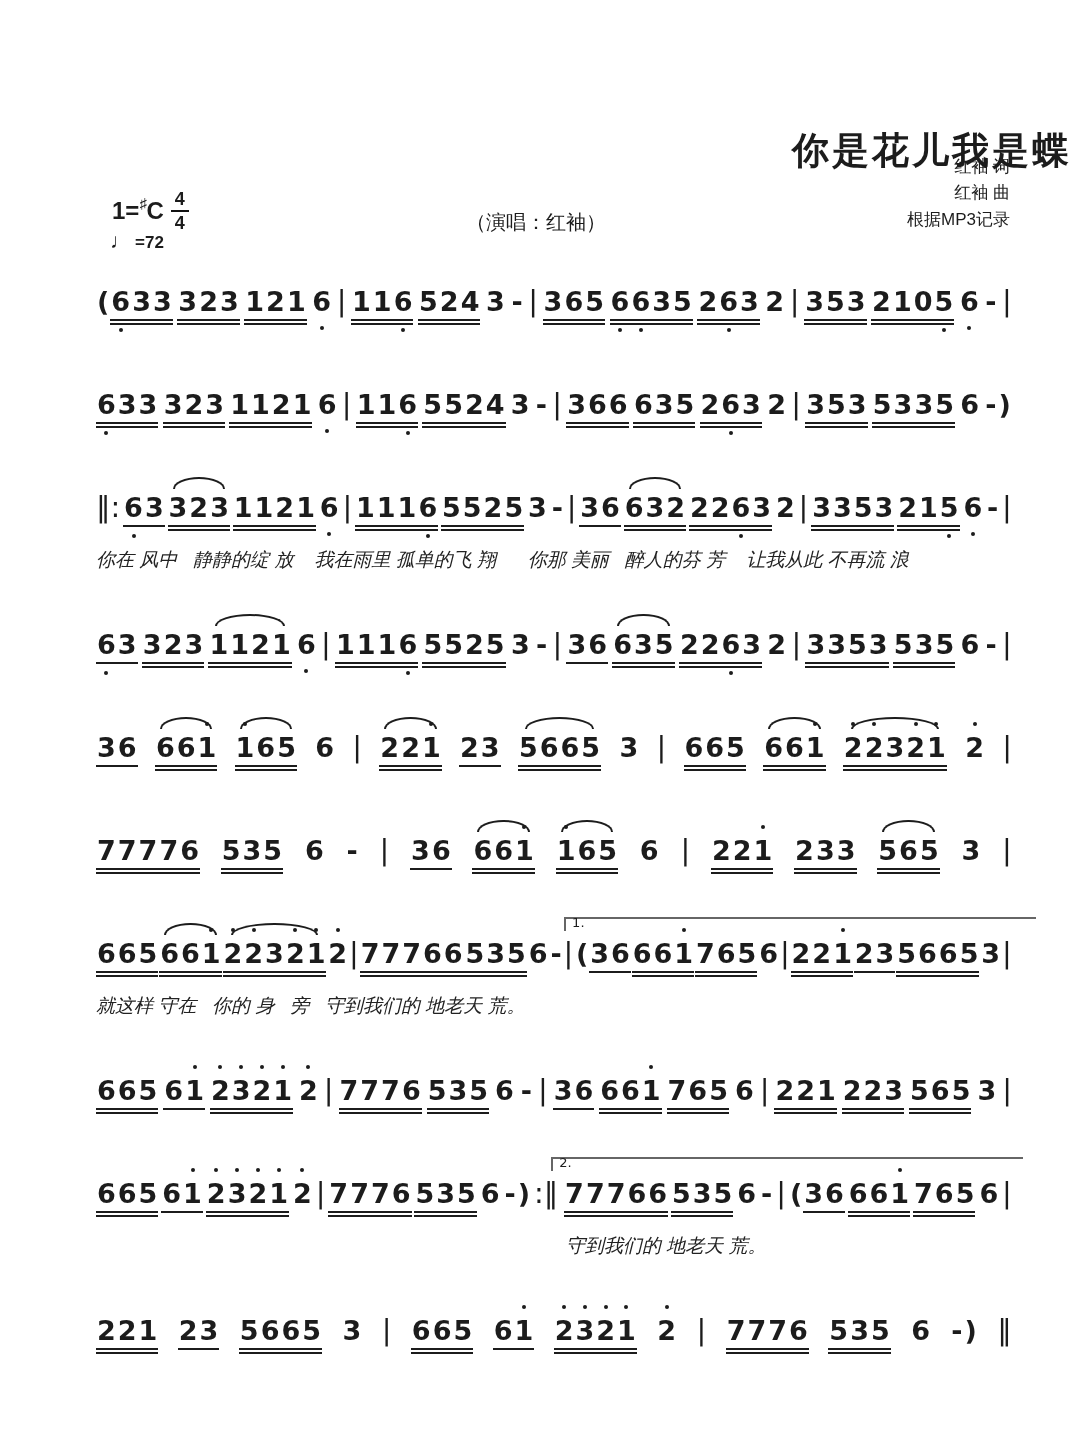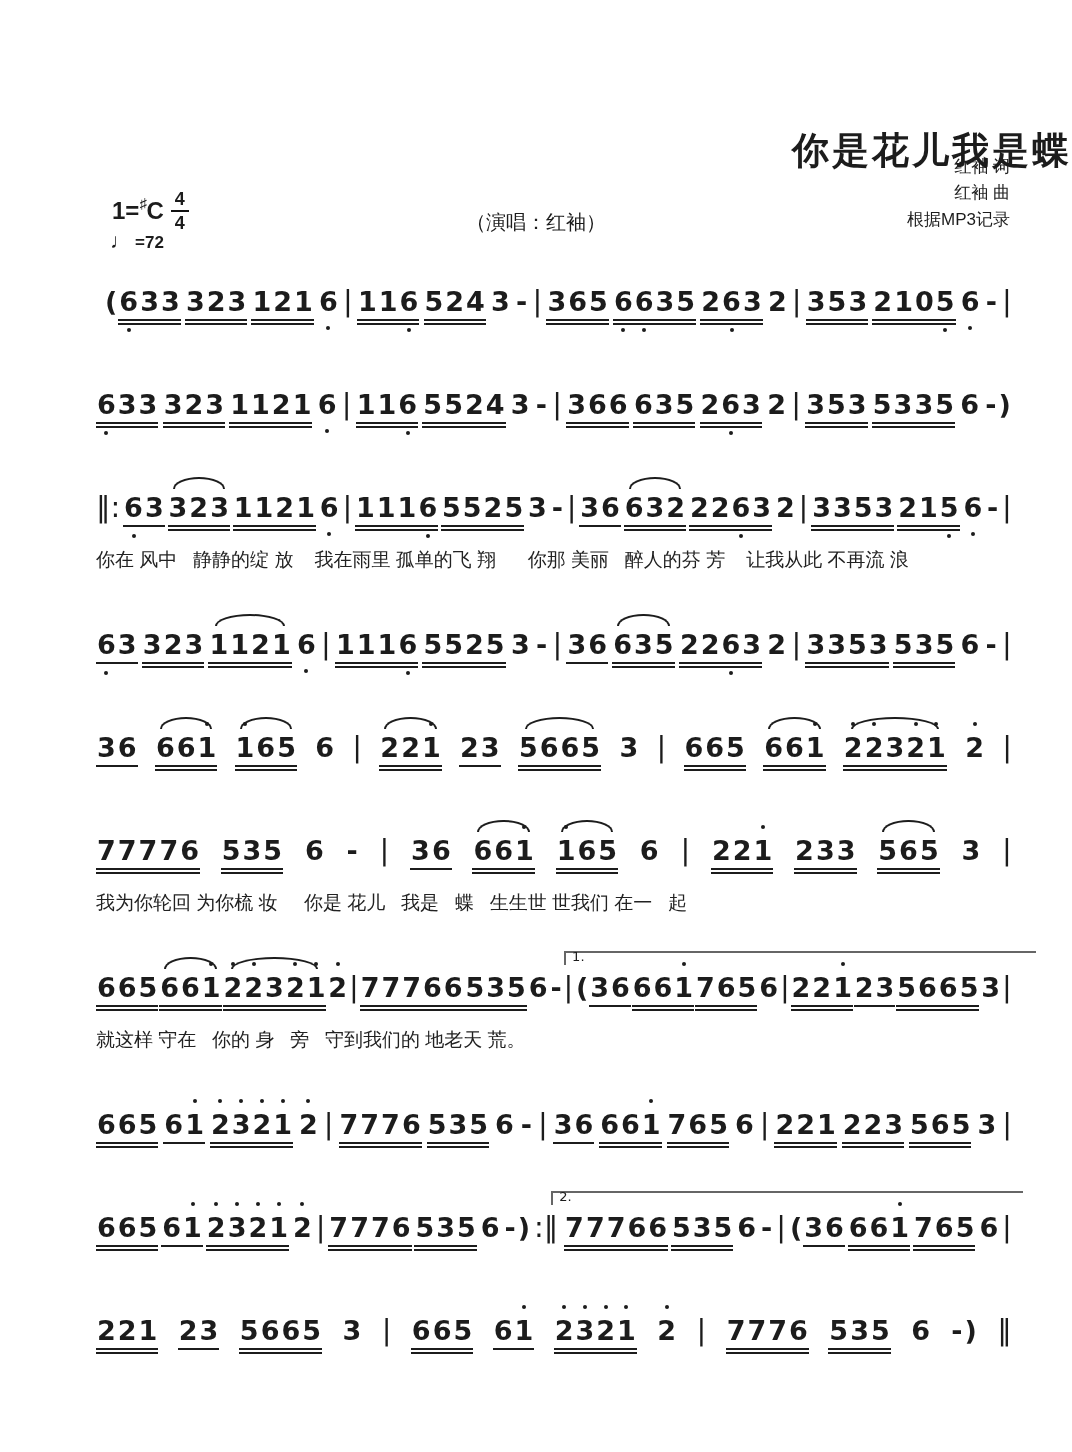--- a/index.html
+++ b/index.html
@@ -22,34 +22,34 @@
   .frac{display:inline-flex;flex-direction:column;align-items:center;line-height:1;
     font-size:18px;margin-left:7px;}
   .frac .ft{border-bottom:2px solid #111;padding:0 4px 2px;}
   .frac .fb{padding-top:2px;}
   .tempo{position:absolute;top:229px;left:110px;font-size:17px;font-weight:bold;}
   .tempo .tn{font-size:21px;margin-right:4px;}
 
   
   .score{padding:0 60px 0 96px;}
   .line{margin-top:38px;}
-  .line:first-child{margin-top:16px;margin-left:8px;}
+  .line:first-child{margin-top:16px;}
   .notes-row{display:flex;justify-content:space-between;align-items:baseline;
     font-family:"DejaVu Sans","Liberation Sans",sans-serif;
     font-weight:bold;font-size:27px;padding:16px 0 12px;}
   .grp{position:relative;white-space:nowrap;}
   .ch{position:relative;display:inline-block;padding:0 1px;}
   .u1 .ch:not(.pl),.u2 .ch:not(.pl){border-bottom:2px solid #1c1c1c;padding-bottom:2px;}
   .u2 .ch:not(.pl)::after{content:"";position:absolute;left:0;right:0;bottom:-6px;height:2px;background:#1c1c1c;}
   .da{position:absolute;left:50%;transform:translateX(-50%);top:-10px;width:4px;height:4px;border-radius:50%;background:#1c1c1c;}
   .db{position:absolute;left:50%;transform:translateX(-50%);bottom:-13px;width:4px;height:4px;border-radius:50%;background:#1c1c1c;}
   .arc::before{content:"";position:absolute;left:8%;right:8%;top:-15px;height:10px;
     border:2px solid #1c1c1c;border-bottom:none;border-radius:50% 50% 0 0/100% 100% 0 0;}
   .bar{font-weight:400;font-size:29px;}
-  .lyrics-line{font-size:19px;color:#222;white-space:pre;margin-top:8px;font-weight:400;}
+  .lyrics-line{font-size:19px;color:#222;white-space:pre;margin-top:8px;font-weight:400;font-style:italic;}
 
   
   .volta{display:inline-block;width:0;height:1px;position:relative;}
   .volta-line{position:absolute;left:-10px;bottom:32px;width:470px;height:12px;
     border-left:2px solid #666;border-top:2px solid #666;display:block;}
   .volta-label{position:absolute;left:-6px;bottom:33px;font-size:13px;font-weight:400;padding-left:4px;}
 </style>
 </head>
 <body>
 
@@ -205,21 +205,20 @@
           <span class="grp u2 arc"><span class="ch">6</span><span class="ch">6</span><span class="ch">1<span class="da"></span></span></span>
           <span class="grp u2 arc"><span class="ch">1<span class="da"></span></span><span class="ch">6</span><span class="ch">5</span></span>
           <span class="grp"><span class="ch">6</span></span>
           <span class="bar">|</span>
           <span class="grp u2"><span class="ch">2</span><span class="ch">2</span><span class="ch">1<span class="da"></span></span></span>
           <span class="grp u2"><span class="ch">2</span><span class="ch">3</span><span class="ch">3</span></span>
           <span class="grp u2 arc"><span class="ch">5</span><span class="ch">6</span><span class="ch">5</span></span>
           <span class="grp"><span class="ch">3</span></span>
           <span class="bar">|</span>
         </div>
-        <div class="lyrics-line">我为你轮回 为你梳 妆     你是 花儿   我是   蝶   生生世 世我们 在一   起</div>
       </div>
       <div class="line">
         <div class="notes-row">
           <span class="grp u2"><span class="ch">6</span><span class="ch">6</span><span class="ch">5</span></span>
           <span class="grp u2 arc"><span class="ch">6</span><span class="ch">6</span><span class="ch">1<span class="da"></span></span></span>
           <span class="grp u2 arc"><span class="ch">2<span class="da"></span></span><span class="ch">2<span class="da"></span></span><span class="ch">3</span><span class="ch">2<span class="da"></span></span><span class="ch">1<span class="da"></span></span></span>
           <span class="grp"><span class="ch">2<span class="da"></span></span></span>
           <span class="bar">|</span>
           <span class="grp u2"><span class="ch">7</span><span class="ch">7</span><span class="ch">7</span><span class="ch">6</span><span class="ch">6</span></span>
           <span class="grp u2"><span class="ch">5</span><span class="ch">3</span><span class="ch">5</span></span>
@@ -287,20 +286,21 @@
           <span class="grp u2"><span class="ch">5</span><span class="ch">3</span><span class="ch">5</span></span>
           <span class="grp"><span class="ch">6</span></span>
           <span class="grp"><span class="ch pl">-</span></span>
           <span class="bar">|</span>
           <span class="grp u1"><span class="ch pl">(</span><span class="ch">3</span><span class="ch">6</span></span>
           <span class="grp u2"><span class="ch">6</span><span class="ch">6</span><span class="ch">1<span class="da"></span></span></span>
           <span class="grp u2"><span class="ch">7</span><span class="ch">6</span><span class="ch">5</span></span>
           <span class="grp"><span class="ch">6</span></span>
           <span class="bar">|</span>
         </div>
+        <div class="lyrics-line" style="padding-left: 470px;">守到我们的 地老天 荒。</div>
       </div>
       <div class="line">
         <div class="notes-row">
           <span class="grp u2"><span class="ch">2</span><span class="ch">2</span><span class="ch">1</span></span>
           <span class="grp u1"><span class="ch">2</span><span class="ch">3</span></span>
           <span class="grp u2"><span class="ch">5</span><span class="ch">6</span><span class="ch">6</span><span class="ch">5</span></span>
           <span class="grp"><span class="ch">3</span></span>
           <span class="bar">|</span>
           <span class="grp u2"><span class="ch">6</span><span class="ch">6</span><span class="ch">5</span></span>
           <span class="grp u1"><span class="ch">6</span><span class="ch">1<span class="da"></span></span></span>

